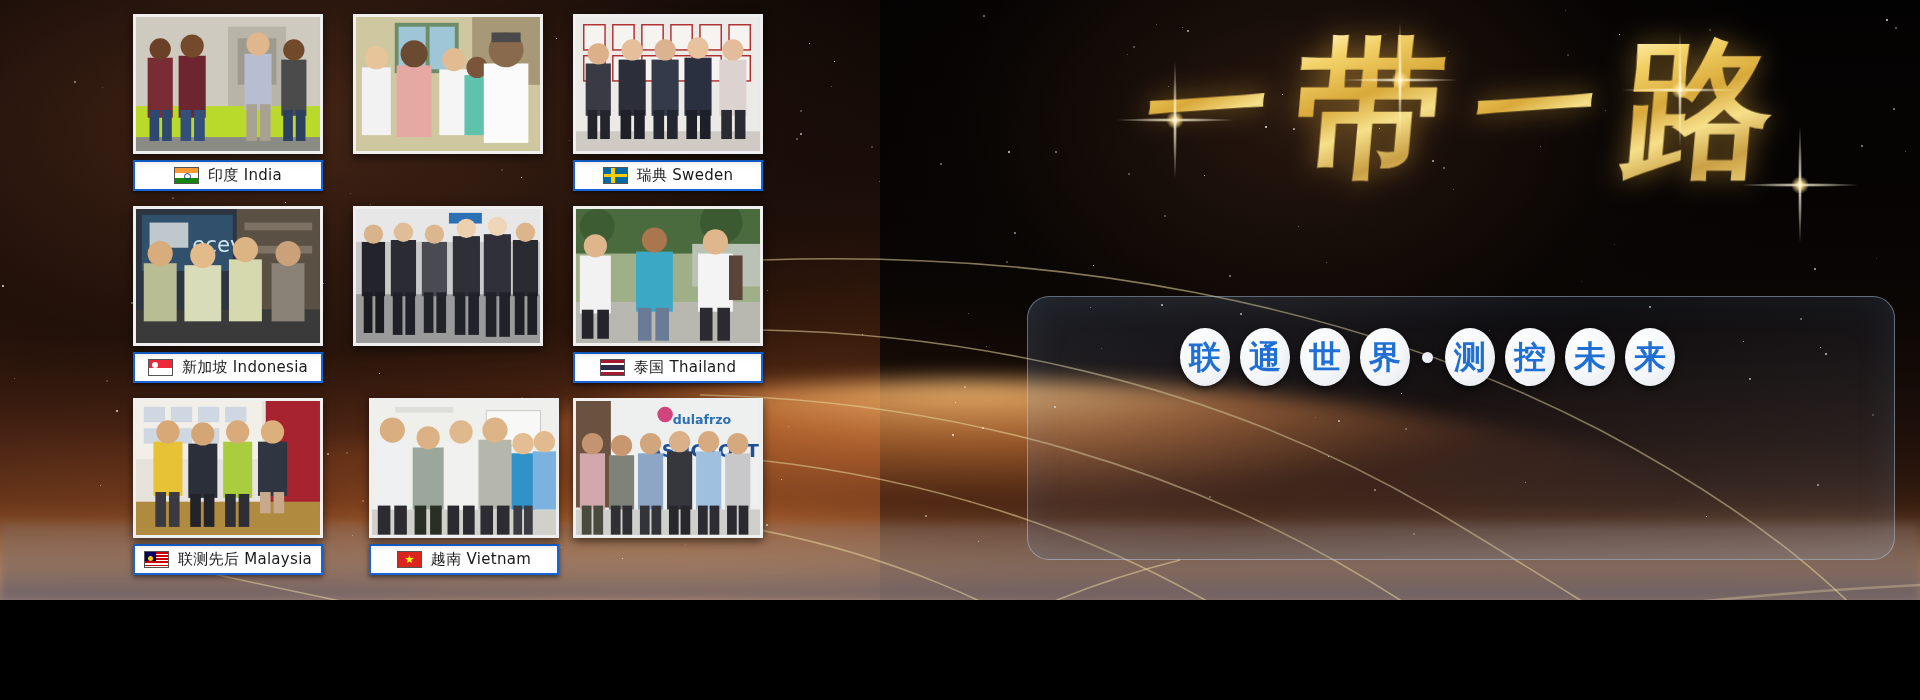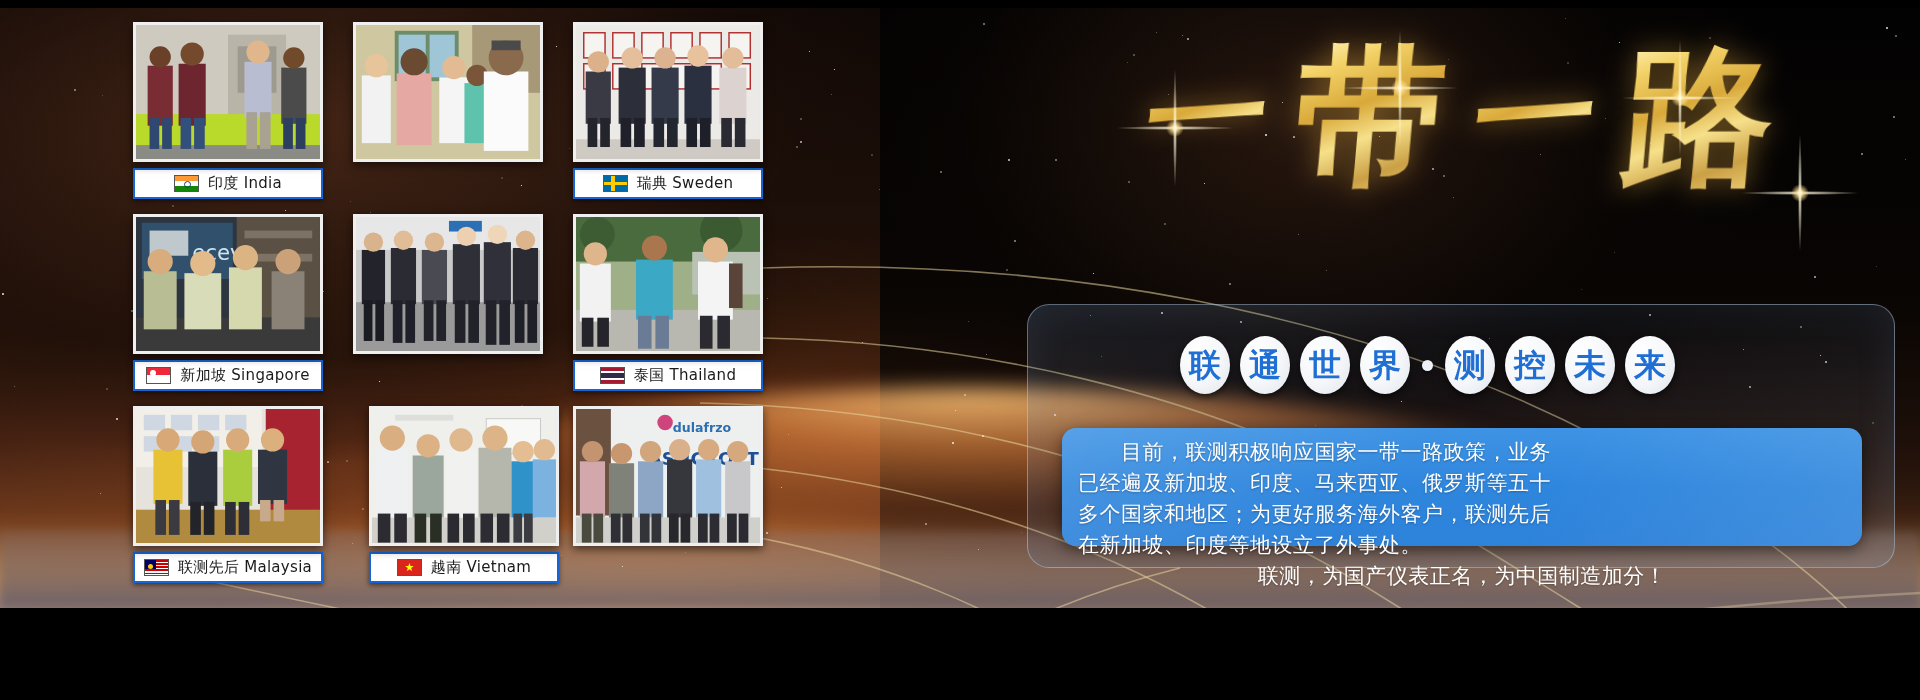--- a/index.html
+++ b/index.html
@@ -1,19 +1,19 @@
 <!DOCTYPE html>
 <html><head>
 <meta charset="utf-8">
 <style>
   html,body{margin:0;padding:0;background:#000;}
   body{width:1920px;height:700px;overflow:hidden;font-family:"Liberation Sans","DejaVu Sans",sans-serif;}
 
   .stage{position:relative;width:1920px;height:600px;overflow:hidden;
-    background:#7f1d1d;margin-top:8px;}
+    background:#7f1d1d;}
 
   
   .bg-space{position:absolute;inset:0;
     background:
       radial-gradient(ellipse 900px 420px at 300px 120px, rgba(70,38,22,.95) 0%, rgba(28,14,9,.6) 55%, rgba(8,4,3,0) 80%),
       radial-gradient(ellipse 1100px 600px at 640px 640px, rgba(255,150,60,.55) 0%, rgba(150,70,30,.28) 38%, rgba(20,9,6,0) 72%),
       radial-gradient(ellipse 700px 380px at 1500px 640px, rgba(120,70,40,.35) 0%, rgba(15,8,5,0) 70%),
       linear-gradient(180deg,#0b0604 0%,#190d08 28%,#2a1509 55%,#422012 72%,#6d3a1c 86%,#8a5a34 96%,#6b5a5e 100%);
   }
   
@@ -445,21 +445,21 @@
               <circle cx="69" cy="48" r="13" fill="#e3bb8b"></circle>
             <rect x="96" y="52" width="34" height="64" fill="#d6d9ae"></rect>
               <circle cx="113" cy="42" r="13" fill="#dcb484"></circle>
             <rect x="140" y="56" width="34" height="60" fill="#8a8276"></rect>
               <circle cx="157" cy="46" r="13" fill="#caa178"></circle>
           </g>
         </svg>
       </div>
       <div class="caption">
         <span class="flag f-singapore"></span>
-        <span class="txt">新加坡 Singapore</span>
+        <span class="txt">新加坡 Indonesia</span>
       </div>
     </div>
 
     <div class="cell" style="left:220px;top:192px">
       <div class="photo">
         <svg class="scene" viewBox="0 0 190 140" preserveAspectRatio="none">
           <rect width="190" height="140" fill="#c9c9c9"></rect>
           <rect x="0" y="0" width="190" height="34" fill="#e7e7e7"></rect>
           <rect x="96" y="4" width="34" height="11" fill="#2b6fb5"></rect>
           <rect x="0" y="88" width="190" height="52" fill="#9a9a9a"></rect>
@@ -689,21 +689,14 @@
         <b>控</b>
       </div>
     <div class="bub">
         <b>未</b>
       </div>
     <div class="bub">
         <b>来</b>
       </div>
   </div>
 
-  <div class="bluebox">
-    <p>　　目前，联测积极响应国家一带一路政策，业务</p>
-    <p>已经遍及新加坡、印度、马来西亚、俄罗斯等五十</p>
-    <p>多个国家和地区；为更好服务海外客户，联测先后</p>
-    <p>在新加坡、印度等地设立了外事处。</p>
-    <p class="center">联测，为国产仪表正名，为中国制造加分！</p>
-  </div>
 
 </div>
 
 </body></html>

